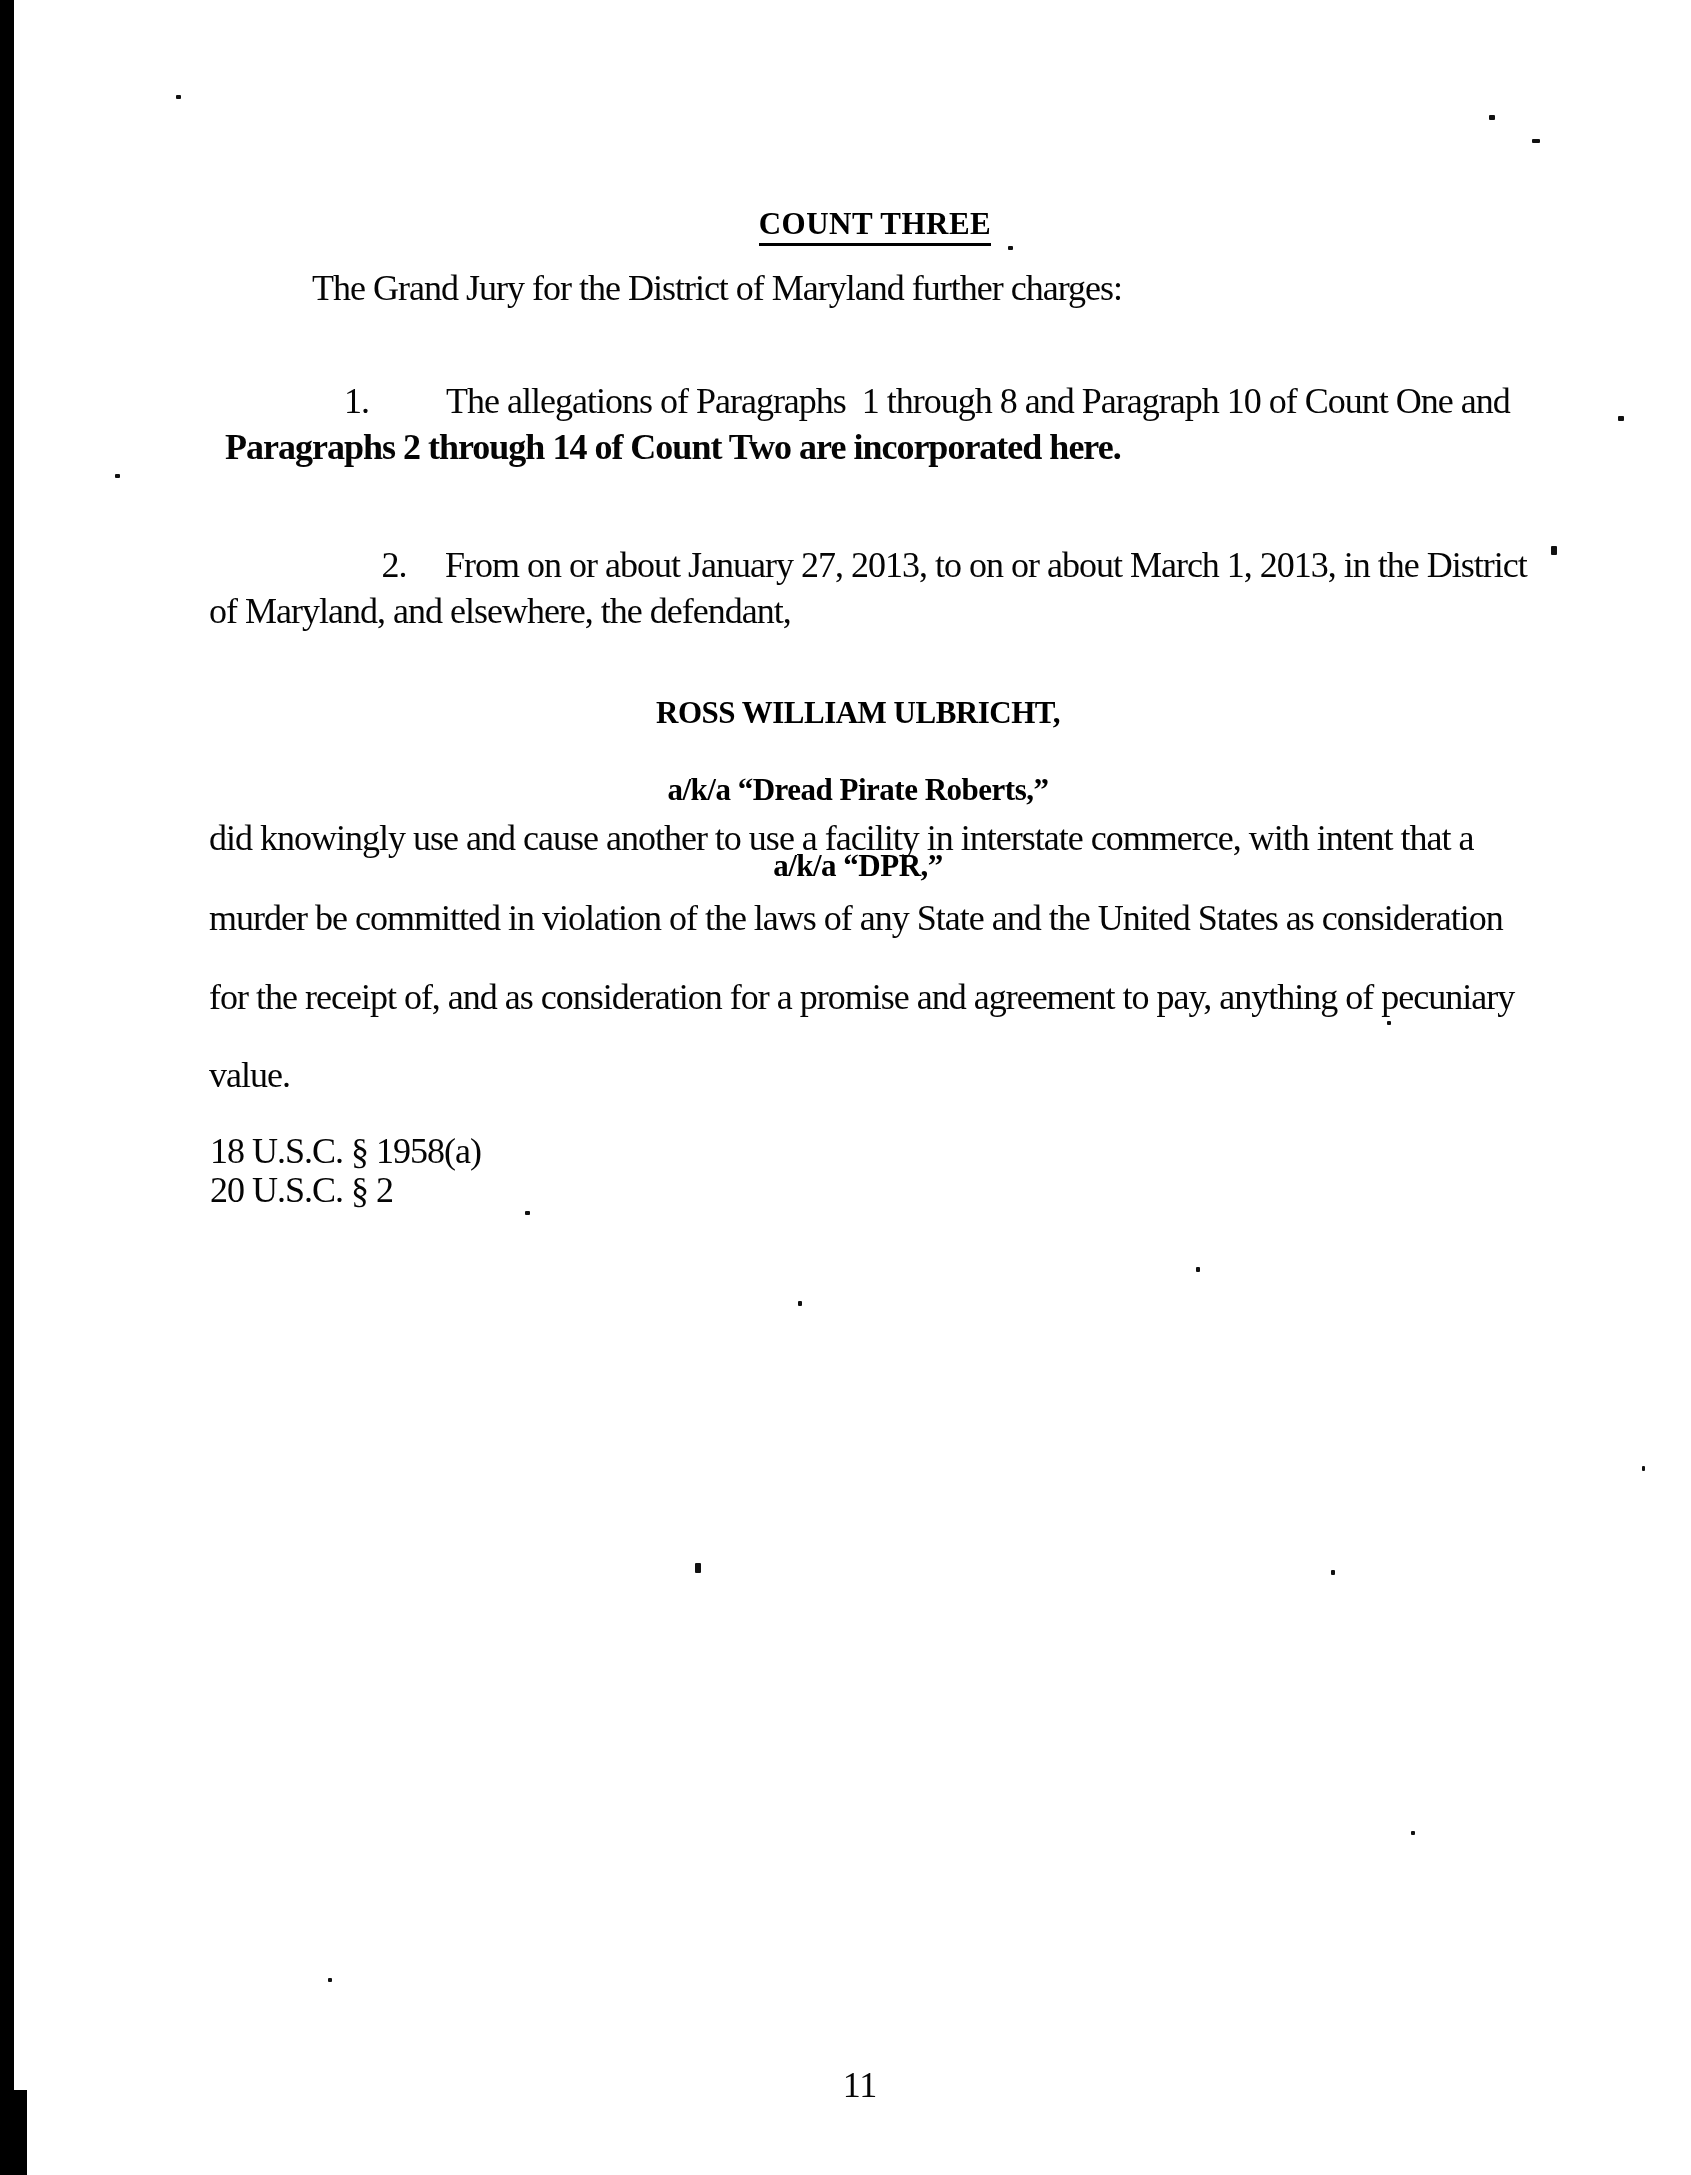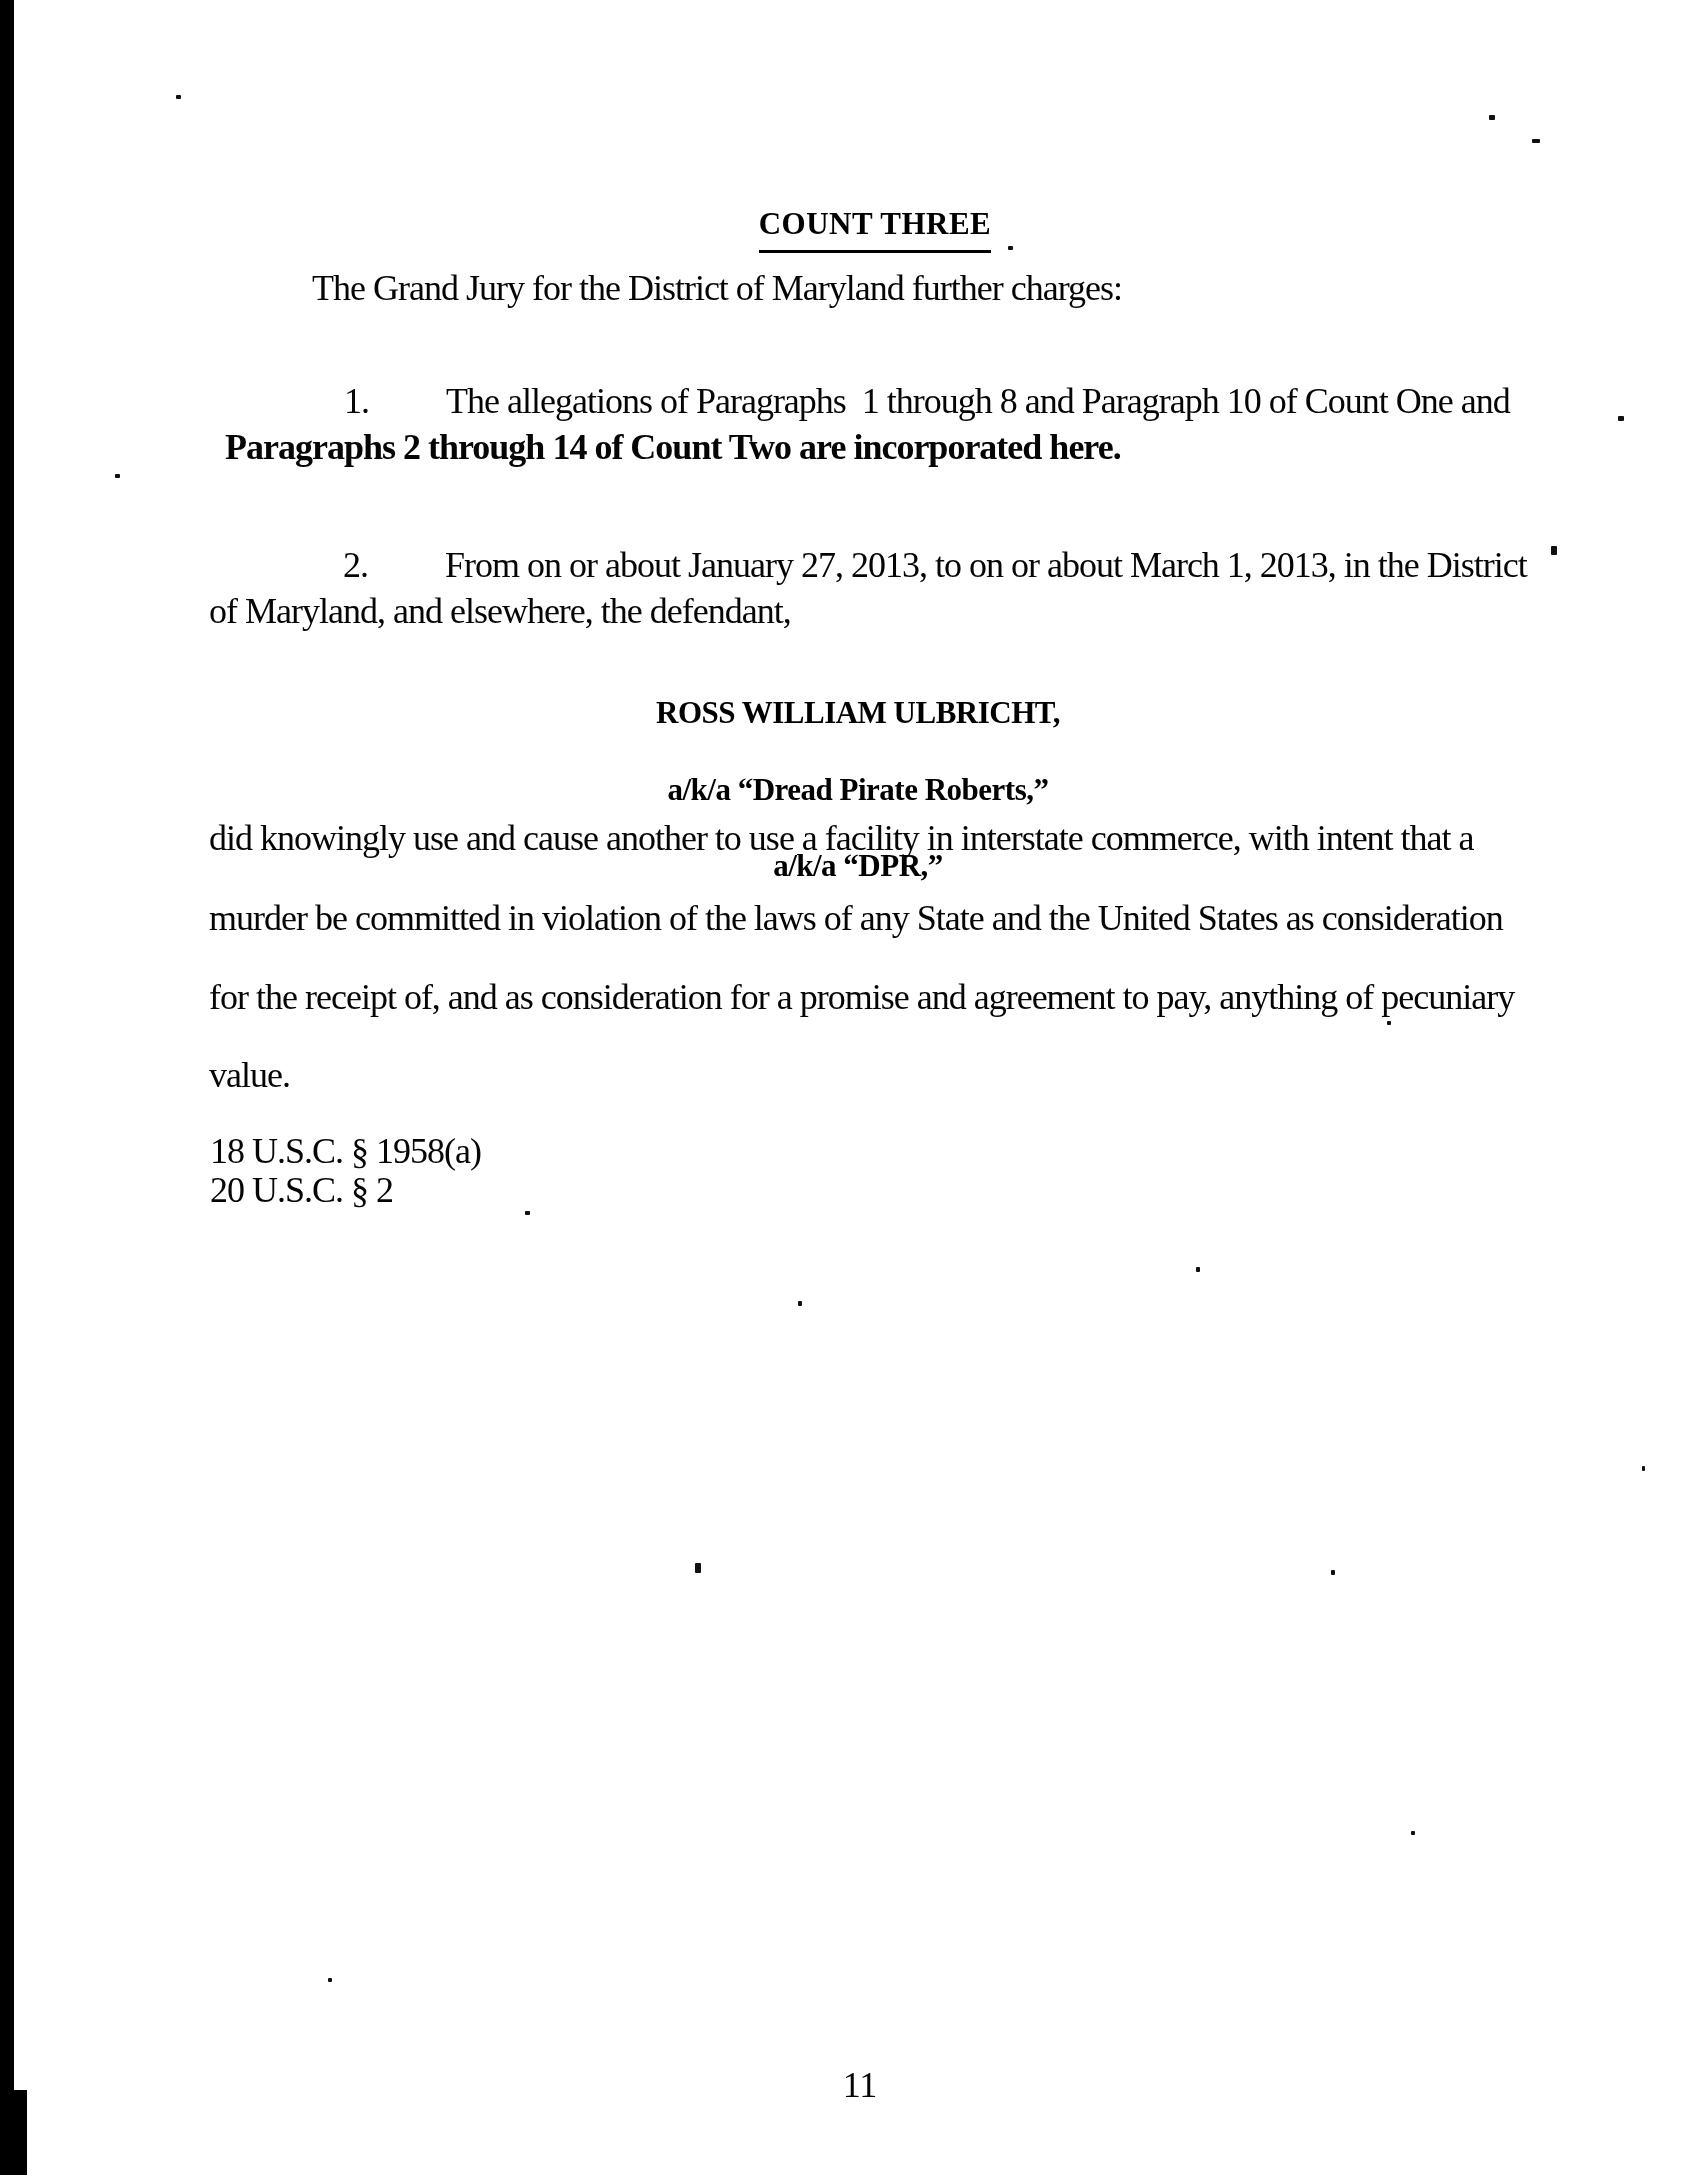--- a/index.html
+++ b/index.html
@@ -34,21 +34,21 @@
     text-align: center;
     white-space: pre;
   }
   .heading-text {
     font-size: 31px;
     font-weight: bold;
     letter-spacing: 0.5px;
     line-height: 1;
     display: inline-block;
     border-bottom: 3px solid #000;
-    padding-bottom: 11px;
+    padding-bottom: 4px;
   }
   .defendant-line {
     font-size: 31px;
     font-weight: bold;
     letter-spacing: -0.5px;
     line-height: 1;
   }
   .edge-strip {
     position: absolute;
     background: #000000;
@@ -71,21 +71,21 @@
     <span class="heading-text">COUNT THREE</span>
   </div>
 
   <div class="line" style="left:312px; top:270px;">The Grand Jury for the District of Maryland further charges:</div>
 
   <div class="line" style="left:312px; top:347px;">
     <span class="num">1.</span><span>The allegations of Paragraphs  1 through 8 and Paragraph 10 of Count One and</span>
   </div>
   <div class="line" style="left:225px; top:429px;font-weight:bold;">Paragraphs 2 through 14 of Count Two are incorporated here.</div>
 
-  <div class="line" style="left:311px; top:511px;">
+  <div class="line" style="left:311px; top:511px;text-align:center;">
     <span class="num">2.</span><span>From on or about January 27, 2013, to on or about March 1, 2013, in the District</span>
   </div>
   <div class="line" style="left:209px; top:593px;text-align:right;">of Maryland, and elsewhere, the defendant,</div>
 
   <div class="center-block" style="left:209px; width:1298px; top:661px;">
     <div class="defendant-line">ROSS WILLIAM ULBRICHT,</div>
     <div class="defendant-line" style="margin-top:10px;">a/k/a “Dread Pirate Roberts,”</div>
     <div class="defendant-line" style="margin-top:9px;">a/k/a “DPR,”</div>
   </div>
 

